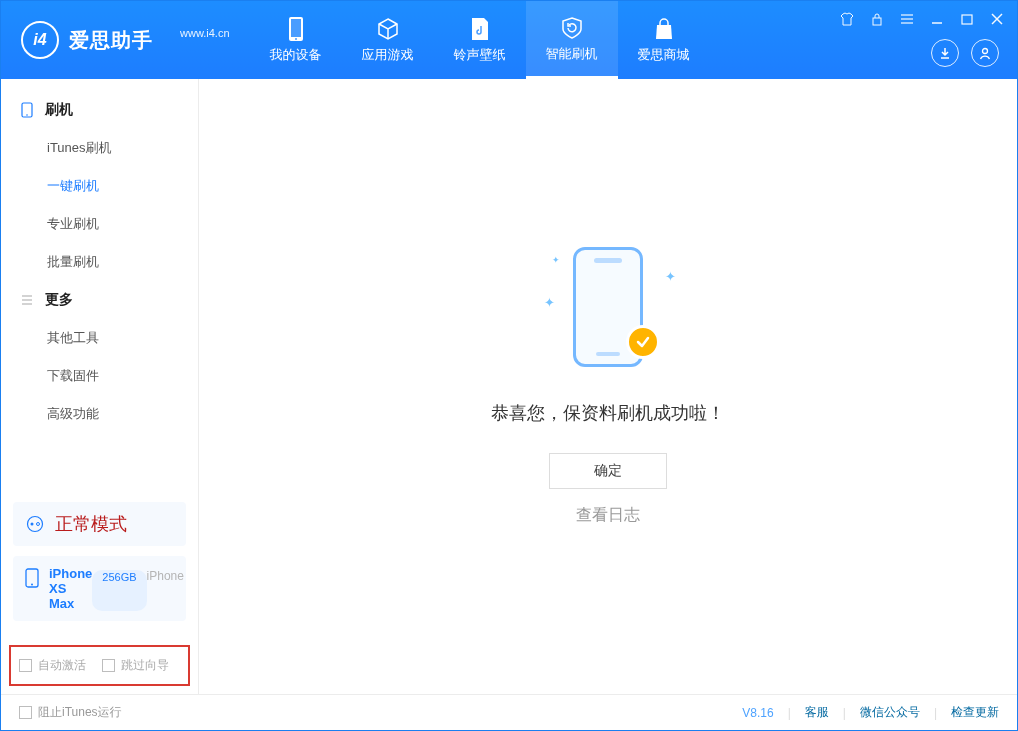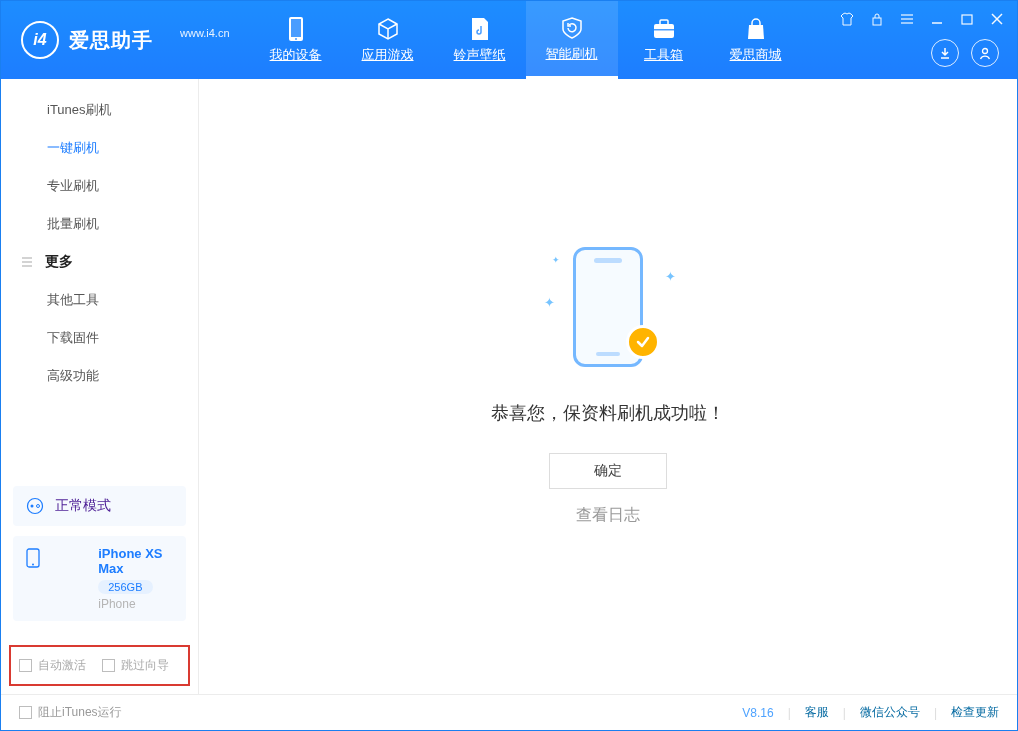--- a/index.html
+++ b/index.html
@@ -8,37 +8,37 @@
 .header { background: linear-gradient(to bottom, #1d8dff, #1d7dff); color: #fff; height: 78px; display: flex; align-items: stretch; position: relative; }
 .logo-block { display: flex; align-items: center; padding-left: 20px; padding-right: 20px; }
 .logo-circle { width: 38px; height: 38px; border-radius: 50%; border: 2px solid #fff; display: flex; align-items: center; justify-content: center; font-weight: bold; font-size: 16px; font-style: italic; margin-right: 10px; }
 .logo-text { display: flex; flex-direction: row; gap: 27px; }
 .logo-title { font-size: 20px; font-weight: 600; letter-spacing: 1px; }
 .logo-sub { font-size: 11px; opacity: 0.9; text-align: right; }
 .tabs { display: flex; align-items: stretch; }
 .tab { width: 92px; display: flex; flex-direction: column; align-items: center; justify-content: center; cursor: pointer; position: relative; }
 .tab.active { background: rgba(255,255,255,0.12); border-bottom: 3px solid #fff; }
 .tab-icon { width: 26px; height: 26px; display: flex; align-items: center; justify-content: center; margin-bottom: 4px; }
-.tab-label { font-size: 13px; text-decoration: underline; }
+.tab-label { font-size: 13px; }
 .titlebar-icons { position: absolute; right: 12px; top: 10px; display: flex; gap: 14px; font-size: 14px; opacity: 0.95; }
 .titlebar-icons .tb { cursor: pointer; width: 16px; height: 16px; display: inline-flex; align-items: center; justify-content: center; }
 .header-right { position: absolute; right: 18px; bottom: 12px; display: flex; gap: 12px; }
 .header-right .circle-btn { width: 28px; height: 28px; border: 1.5px solid rgba(255,255,255,0.85); border-radius: 50%; display: flex; align-items: center; justify-content: center; cursor: pointer; }
 .body { flex: 1; display: flex; min-height: 0; }
 .sidebar { width: 198px; border-right: 1px solid #ececec; display: flex; flex-direction: column; }
 .nav-scroll { flex: 1; overflow: auto; padding-top: 12px; }
 .nav-section-header { display: flex; align-items: center; padding: 10px 18px; font-size: 14px; font-weight: 600; color: #222; }
 .nav-section-header .sec-icon { width: 16px; height: 16px; margin-right: 10px; display: inline-flex; align-items: center; justify-content: center; }
 .nav-item { padding: 10px 18px 10px 46px; font-size: 13px; color: #555; cursor: pointer; }
 .nav-item.active { color: #1d7dff; }
 .device-cards { padding: 10px 12px 14px; }
 .device-card { background: #f5f9fe; border-radius: 4px; padding: 10px 12px; margin-bottom: 10px; display: flex; align-items: center; }
 .device-card .icon-slot { width: 20px; height: 20px; margin-right: 10px; display: inline-flex; align-items: center; justify-content: center; }
-.device-card .mode-text { color: #4c1d95; font-size: 14px; }
-.dev-block { display: flex; flex-direction: column; margin-left: 47px; }
+.device-card .mode-text { color: #b91c1c; font-size: 18px; }
+.dev-block { display: flex; flex-direction: row; }
 .dev-name { color: #1d7dff; font-weight: 600; font-size: 13px; }
 .dev-capacity { background: #e6f1ff; color: #1d7dff; border-radius: 10px; padding: 1px 10px; font-size: 11px; display: inline-block; margin-top: 4px; width: fit-content; }
 .dev-type { color: #b5b5b5; font-size: 12px; margin-top: 3px; }
 .options-row { border: 2px solid #d93a31; margin: 0 8px 8px 8px; padding: 10px 8px; display: flex; gap: 16px; }
 .chk { display: flex; align-items: center; gap: 6px; color: #aaa; font-size: 12px; cursor: pointer; }
 .chk .box, .footer-chk .box { width: 13px; height: 13px; border: 1px solid #bdbdbd; background: #fff; }
 .content { flex: 1; display: flex; align-items: center; justify-content: center; }
 .center-block { display: flex; flex-direction: column; align-items: center; }
 .illustration { width: 140px; height: 130px; position: relative; margin-bottom: 24px; }
 .phone-shape { width: 70px; height: 120px; border: 3px solid #75b8ff; border-radius: 12px; margin: 0 auto; position: relative; background: #f6fbff; }
@@ -105,30 +105,20 @@
             <svg width="26" height="26" viewBox="0 0 26 26">
               <path d="M13 3 L22 6 V14 C22 19 13 23 13 23 C13 23 4 19 4 14 V6 Z" fill="none" stroke="#fff" stroke-width="1.5"></path>
               <path d="M9 13 a4 4 0 1 0 1 -3" fill="none" stroke="#fff" stroke-width="1.5"></path>
               <path d="M9 8 v3 h3" fill="none" stroke="#fff" stroke-width="1.5"></path>
             </svg>
           </span>
         <span class="tab-label">智能刷机</span>
       </div>
       <div class="tab">
         <span class="tab-icon">
-            <svg width="26" height="22" viewBox="0 0 26 22">
-              <rect x="3" y="6" width="20" height="14" rx="2" fill="#fff"></rect>
-              <rect x="9" y="2" width="8" height="5" rx="1" fill="none" stroke="#fff" stroke-width="1.5"></rect>
-              <rect x="3" y="11" width="20" height="1.5" fill="#4a9dff"></rect>
-            </svg>
-          </span>
-        <span class="tab-label">工具箱</span>
-      </div>
-      <div class="tab">
-        <span class="tab-icon">
             <svg width="24" height="24" viewBox="0 0 24 24">
               <path d="M5 8 H19 L20 22 H4 Z" fill="#fff"></path>
               <path d="M8 8 V6 a4 4 0 0 1 8 0 V8" fill="none" stroke="#fff" stroke-width="1.5"></path>
             </svg>
           </span>
         <span class="tab-label">爱思商城</span>
       </div>
     </div>
 
     <div class="titlebar-icons">
@@ -179,20 +169,29 @@
             <circle cx="7" cy="5" r="2.5" fill="none" stroke="#fff" stroke-width="1.3"></circle>
             <path d="M2.5 13 a5 5 0 0 1 9 0" fill="none" stroke="#fff" stroke-width="1.3"></path>
           </svg>
         </div>
     </div>
   </div>
 
   <div class="body">
     <div class="sidebar">
       <div class="nav-scroll">
+        <div class="nav-section-header">
+          <span class="sec-icon">
+              <svg width="12" height="16" viewBox="0 0 12 16">
+                <rect x="1" y="1" width="10" height="14" rx="1.5" fill="none" stroke="#1d7dff" stroke-width="1.2"></rect>
+                <circle cx="6" cy="13" r="0.8" fill="#1d7dff"></circle>
+              </svg>
+            </span>
+          <span>刷机</span>
+        </div>
         <div class="nav-item">iTunes刷机</div>
         <div class="nav-item active">一键刷机</div>
         <div class="nav-item">专业刷机</div>
         <div class="nav-item">批量刷机</div>
 
         <div class="nav-section-header">
           <span class="sec-icon">
               <svg width="14" height="12" viewBox="0 0 14 12">
                 <line x1="2" y1="2" x2="12" y2="2" stroke="#bbb" stroke-width="1.3"></line>
                 <line x1="2" y1="6" x2="12" y2="6" stroke="#bbb" stroke-width="1.3"></line>

